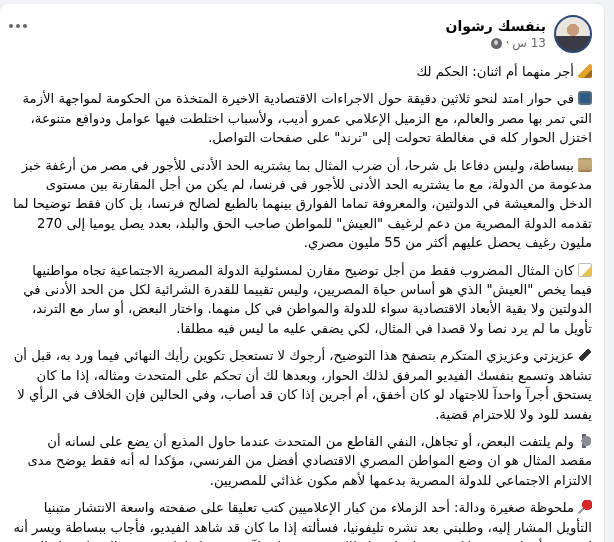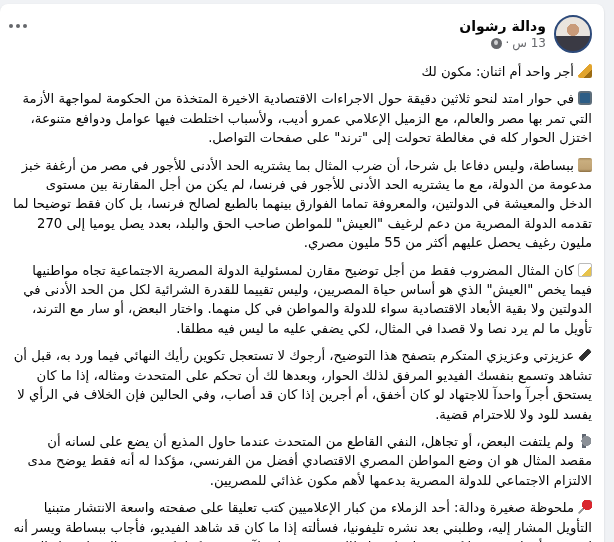--- a/index.html
+++ b/index.html
@@ -125,38 +125,38 @@
     .e-mic { background: linear-gradient(135deg, transparent 0 38%, #2f2f2f 38% 62%, transparent 62%); border-radius: 50% 50% 2px 50%; }
     .e-pin { background: radial-gradient(circle at 65% 35%, #d9272e 0 40%, transparent 41%), linear-gradient(135deg, transparent 0 45%, #999 45% 55%, transparent 55%); }
   </style>
 </head>
 <body>
 
 <div class="card">
   <div class="header">
     <div class="avatar"></div>
     <div class="meta">
-      <div class="author">ودالة رشوان</div>
+      <div class="author">بنفسك رشوان</div>
       <div class="sub">
         <span>13 س</span>
         <span>·</span>
         <span class="globe"></span>
       </div>
     </div>
   </div>
 
   <div class="more">
     <span></span>
     <span></span>
     <span></span>
   </div>
 
   <div class="body">
     <p class="para">
-      <span class="emoji e-write"></span><span>أجر واحد أم اثنان: مكون لك</span>
+      <span class="emoji e-write"></span><span>أجر منهما أم اثنان: الحكم لك</span>
     </p>
     <p class="para">
       <span class="emoji e-tv"></span><span>في حوار امتد لنحو ثلاثين دقيقة حول الاجراءات الاقتصادية الاخيرة المتخذة من الحكومة لمواجهة الأزمة التي تمر بها مصر والعالم، مع الزميل الإعلامي عمرو أديب، ولأسباب اختلطت فيها عوامل ودوافع متنوعة، اختزل الحوار كله في مغالطة تحولت إلى "ترند" على صفحات التواصل.</span>
     </p>
     <p class="para">
       <span class="emoji e-scroll"></span><span>ببساطة، وليس دفاعا بل شرحا، أن ضرب المثال بما يشتريه الحد الأدنى للأجور في مصر من أرغفة خبز مدعومة من الدولة، مع ما يشتريه الحد الأدنى للأجور في فرنسا، لم يكن من أجل المقارنة بين مستوى الدخل والمعيشة في الدولتين، والمعروفة تماما الفوارق بينهما بالطبع لصالح فرنسا، بل كان فقط توضيحا لما تقدمه الدولة المصرية من دعم لرغيف "العيش" للمواطن صاحب الحق والبلد، بعدد  يصل يوميا إلى 270 مليون رغيف يحصل عليهم أكثر من 55 مليون مصري.</span>
     </p>
     <p class="para">
       <span class="emoji e-memo"></span><span>كان المثال المضروب فقط من أجل توضيح مقارن لمسئولية الدولة المصرية الاجتماعية تجاه مواطنيها فيما يخص "العيش" الذي هو أساس حياة المصريين، وليس تقييما للقدرة الشرائية لكل من الحد الأدنى في الدولتين ولا بقية الأبعاد الاقتصادية سواء للدولة والمواطن في كل منهما. واختار البعض، أو سار مع الترند، تأويل ما لم يرد نصا ولا قصدا في المثال، لكي يضفي عليه ما ليس فيه مطلقا.</span>
     </p>

